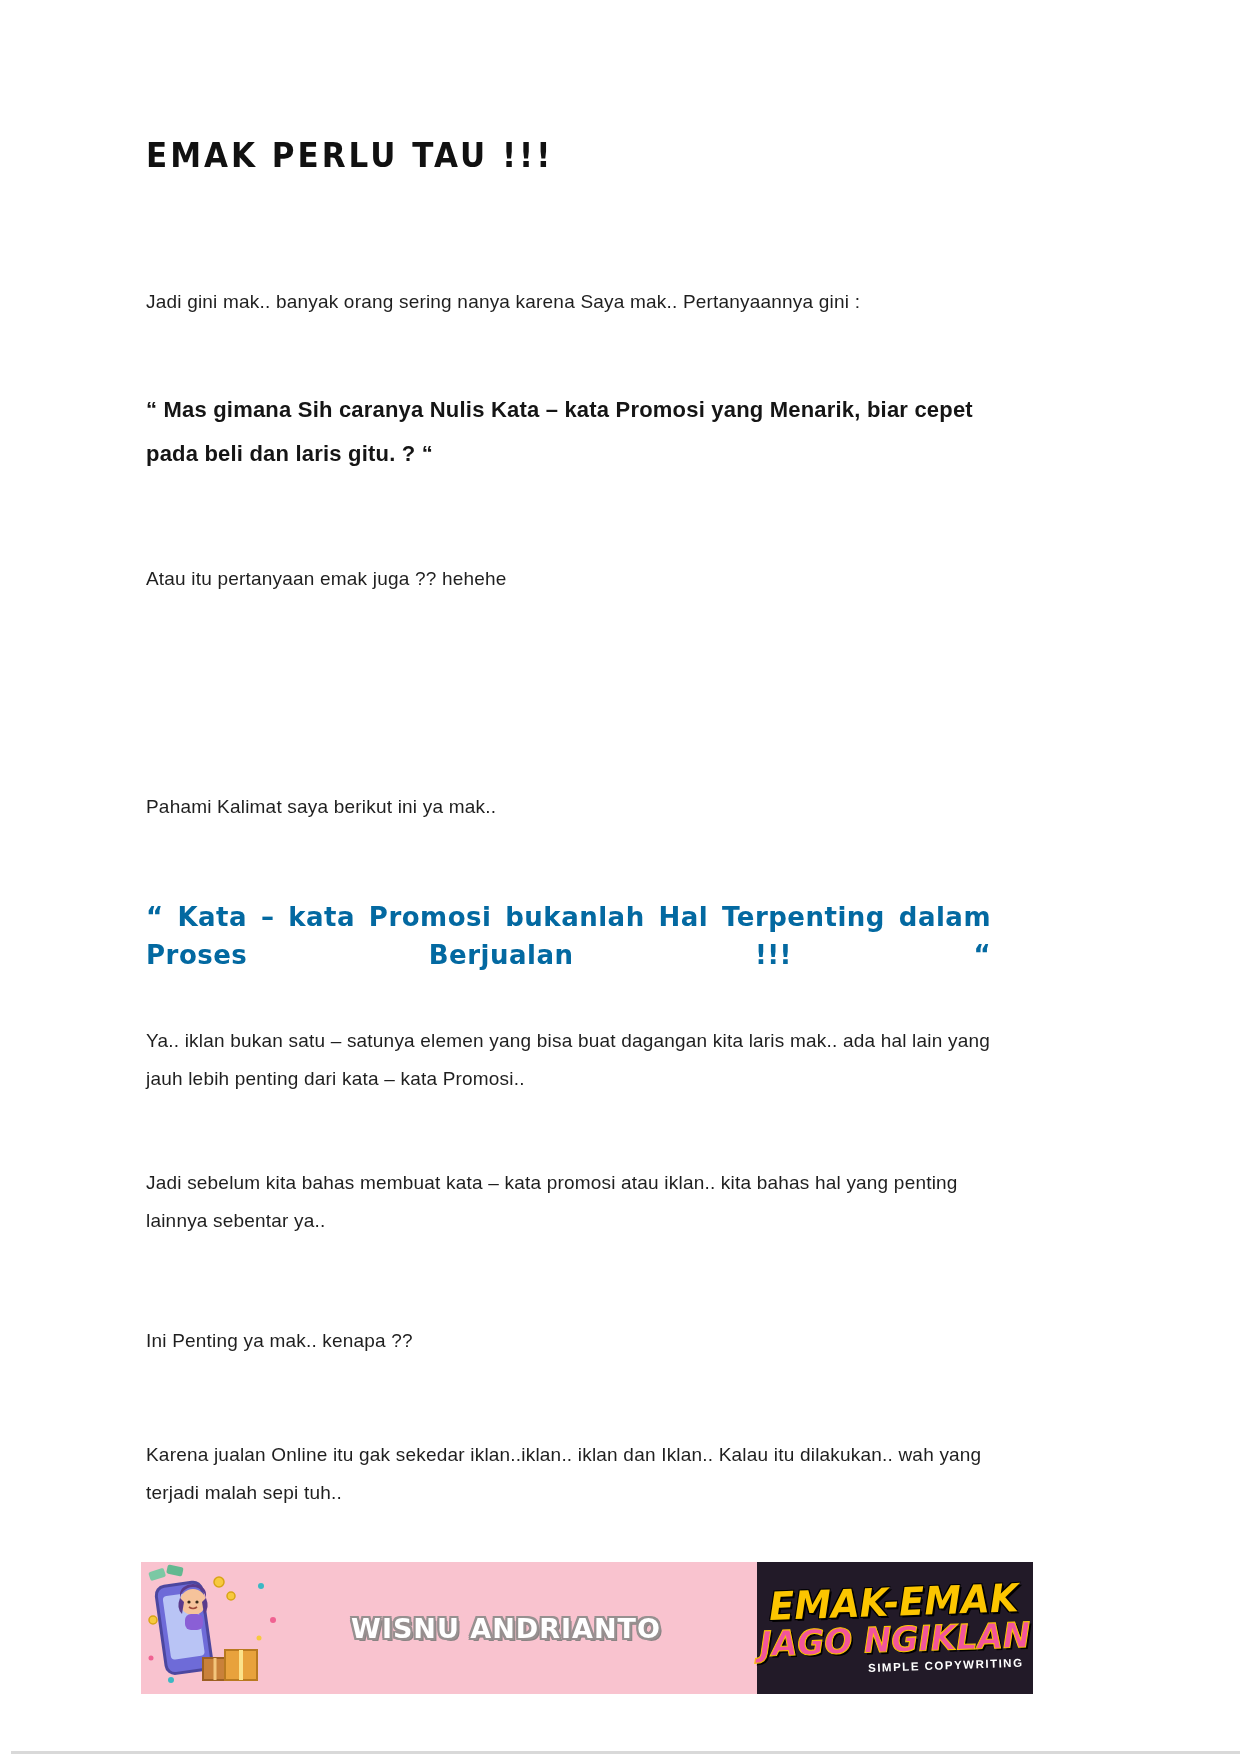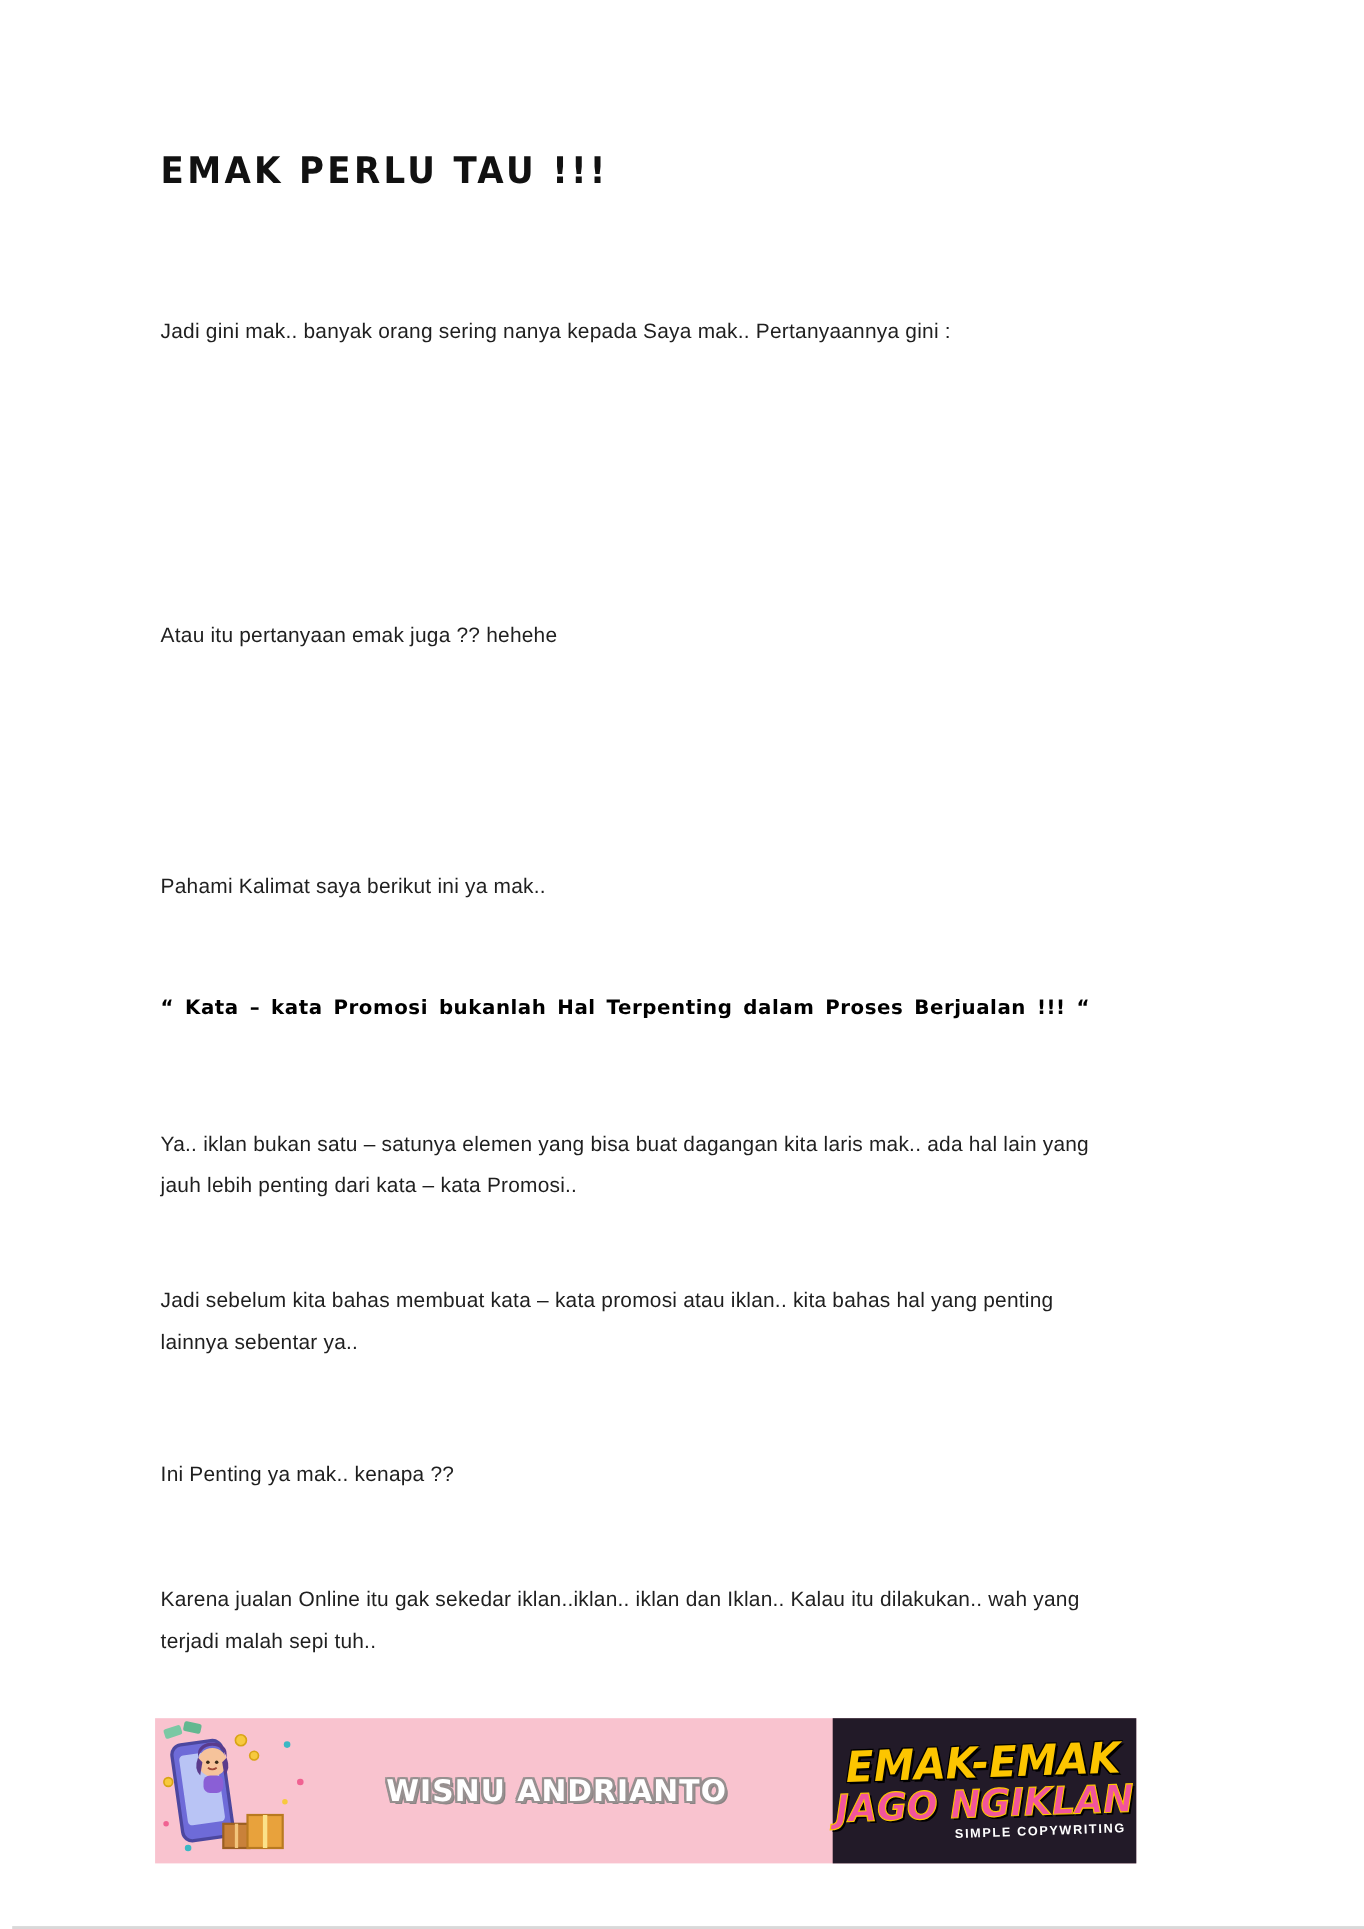--- a/index.html
+++ b/index.html
@@ -23,21 +23,21 @@
   .para{
     position:absolute; left:135px; width:845px;
     font-size:19px; line-height:38px; color:#1f1f1f;
     letter-spacing:0.2px;
   }
   .para.bold-quote{
     font-size:22px; font-weight:bold; line-height:44px; color:#151515;
   }
   .para.comic-quote{
     font-family:"DejaVu Sans", sans-serif;
-    font-size:18px; font-weight:800; color:#000000;
+    font-size:26px; font-weight:800; color:#0369a1;
     text-align:justify; text-align-last:justify;
     letter-spacing:0.5px;
   }
   .p0{top:283px;} .p1{top:388px;} .p2{top:560px;} .p3{top:674px;}
   .p4{top:788px;} .p5{top:898px;} .p6{top:1022px;} .p7{top:1164px;}
   .p8{top:1322px;} .p9{top:1436px;}
 
   
   .banner{
     position:absolute; left:130px; top:1562px; width:892px; height:132px;
@@ -87,21 +87,22 @@
     position:absolute; left:0; bottom:0; width:100%; height:3px; background:#d9d9d9;
   }
 </style>
 </head>
 <body>
 
 <div class="page">
 
   <div class="doc-title">EMAK PERLU TAU !!!</div>
 
-  <div class="para p0">Jadi gini mak.. banyak orang sering nanya kepada Saya mak.. Pertanyaannya gini :</div>
+  <div class="para p0">Jadi gini mak.. banyak orang sering nanya karena Saya mak.. Pertanyaannya gini :</div>
+  <div class="para bold-quote p1">“ Mas gimana Sih caranya Nulis Kata – kata Promosi yang Menarik, biar cepet pada beli dan laris gitu. ? “</div>
   <div class="para p2">Atau itu pertanyaan emak juga ?? hehehe</div>
   <div class="para p4">Pahami Kalimat saya berikut ini ya mak..</div>
   <div class="para comic-quote p5">“ Kata – kata Promosi bukanlah Hal Terpenting dalam Proses Berjualan !!! “</div>
   <div class="para p7">Jadi sebelum kita bahas membuat kata – kata promosi atau iklan.. kita bahas hal yang penting lainnya sebentar ya..</div>
   <div class="para p6">Ya.. iklan bukan satu – satunya elemen yang bisa buat dagangan kita laris mak.. ada hal lain yang jauh lebih penting dari kata – kata Promosi..</div>
   <div class="para p9">Karena jualan Online itu gak sekedar iklan..iklan.. iklan dan Iklan.. Kalau itu dilakukan.. wah yang terjadi malah sepi tuh..</div>
   <div class="para p8">Ini Penting ya mak.. kenapa ??</div>
 
   <div class="banner">
 

